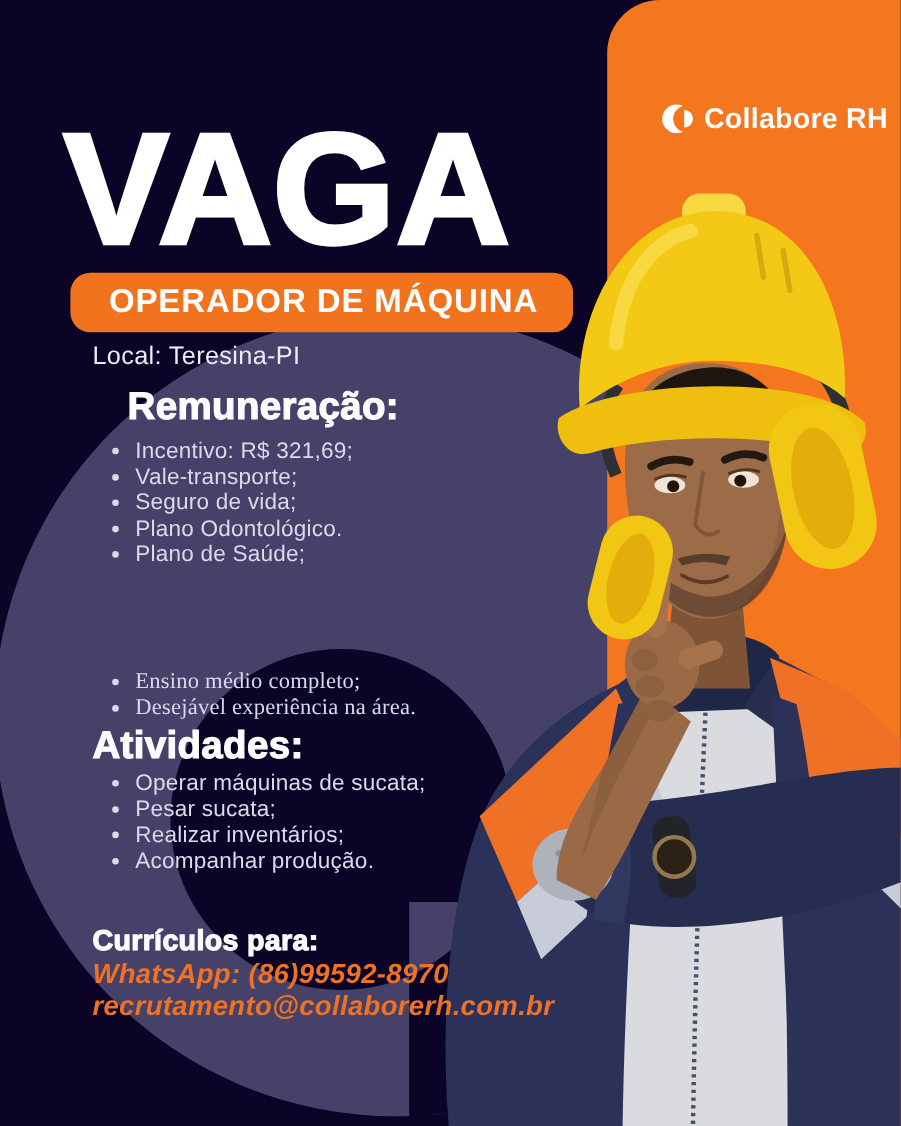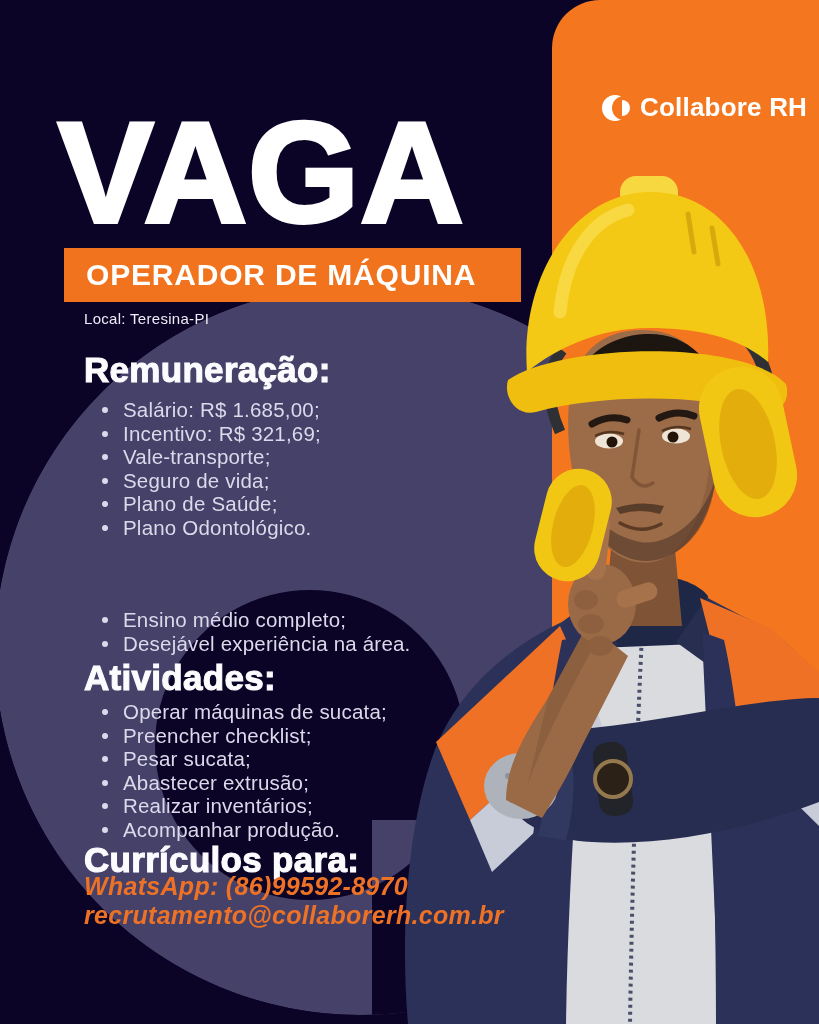--- a/index.html
+++ b/index.html
@@ -26,48 +26,48 @@
   .brand .brand-name{font-size:26px;font-weight:700;letter-spacing:.2px;white-space:nowrap;}
   
   .big-title{
     position:absolute;left:58px;top:98px;z-index:5;
     color:#FFFFFF;font-size:143px;line-height:1.05;font-weight:700;
     letter-spacing:1px;-webkit-text-stroke:4px #FFFFFF;
   }
   .role-banner{
     position:absolute;left:64px;top:248px;width:457px;height:54px;z-index:5;
     background:#F2731E;display:flex;align-items:center;
-    padding-left:22px;box-sizing:border-box;
-    color:#FFFFFF;font-size:30px;font-weight:700;letter-spacing:.8px;white-space:nowrap;
+    padding-left:35px;box-sizing:border-box;
+    color:#FFFFFF;font-size:30px;font-weight:700;letter-spacing:.8px;white-space:nowrap;border-radius:18px;
   }
   .location{
     position:absolute;left:84px;top:310px;z-index:5;
-    color:#EDEBF5;font-size:15px;letter-spacing:.3px;
+    color:#EDEBF5;font-size:23px;letter-spacing:.3px;
   }
   .sec-heading{
     position:absolute;left:84px;z-index:5;margin:0;
     color:#FCFBFE;font-size:35px;font-weight:700;letter-spacing:.3px;
     -webkit-text-stroke:1.1px #FCFBFE;
   }
-  .h-rem{top:350px;}
+  .h-rem{top:350px;margin-left:32px;}
   .h-req{top:562px;}
   .h-atv{top:658px;}
-  .h-cur{top:840px;font-size:35px;}
+  .h-cur{top:840px;font-size:26px;}
   ul.bullets{
     position:absolute;left:100px;z-index:5;margin:0;padding:0;list-style:none;
     color:#DCD9EB;font-size:20.5px;letter-spacing:.2px;
   }
   ul.bullets li{position:relative;padding-left:23px;line-height:23.5px;white-space:nowrap;}
   ul.bullets li::before{
     content:"";position:absolute;left:2px;top:9px;width:6px;height:6px;border-radius:50%;
     background:currentColor;
   }
   .list-rem{top:398px;}
   .list-req{top:608px;}
-  .list-req li{line-height:24px;}
+  .list-req li{line-height:24px;font-family:Liberation Serif, serif;}
   .list-atv{top:700px;}
   .list-atv li{line-height:23.3px;}
   .contact-line{
     position:absolute;left:84px;z-index:5;
     color:#ED7226;font-size:25px;font-weight:700;letter-spacing:.3px;white-space:nowrap;font-style:italic;
   }
   .whatsapp{top:872px;}
   .email{top:901px;}
 </style>
 </head>
@@ -177,39 +177,36 @@
   </div>
 
   <div class="big-title">VAGA</div>
 
   <div class="role-banner">OPERADOR DE MÁQUINA</div>
 
   <div class="location">Local: Teresina-PI</div>
 
   <h2 class="sec-heading h-rem">Remuneração:</h2>
   <ul class="bullets list-rem">
-    <li>Salário: R$ 1.685,00;</li>
     <li>Incentivo: R$ 321,69;</li>
     <li>Vale-transporte;</li>
     <li>Seguro de vida;</li>
+    <li>Plano Odontológico.</li>
     <li>Plano de Saúde;</li>
-    <li>Plano Odontológico.</li>
   </ul>
 
   <ul class="bullets list-req">
     <li>Ensino médio completo;</li>
     <li>Desejável experiência na área.</li>
   </ul>
 
   <h2 class="sec-heading h-atv">Atividades:</h2>
   <ul class="bullets list-atv">
     <li>Operar máquinas de sucata;</li>
-    <li>Preencher checklist;</li>
     <li>Pesar sucata;</li>
-    <li>Abastecer extrusão;</li>
     <li>Realizar inventários;</li>
     <li>Acompanhar produção.</li>
   </ul>
 
   <h2 class="sec-heading h-cur">Currículos para:</h2>
   <div class="contact-line whatsapp">WhatsApp: (86)99592-8970</div>
   <div class="contact-line email">recrutamento@collaborerh.com.br</div>
 
 </div>
 

